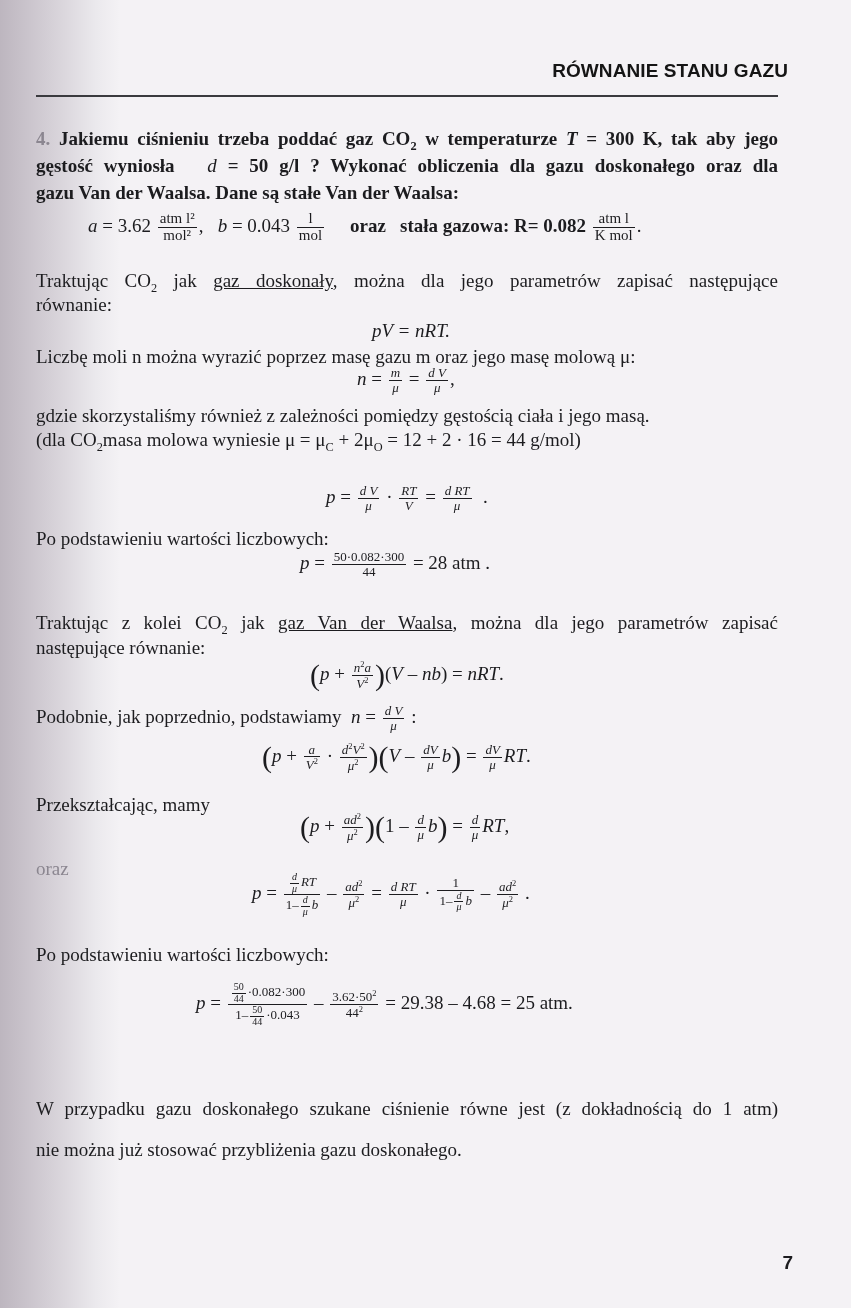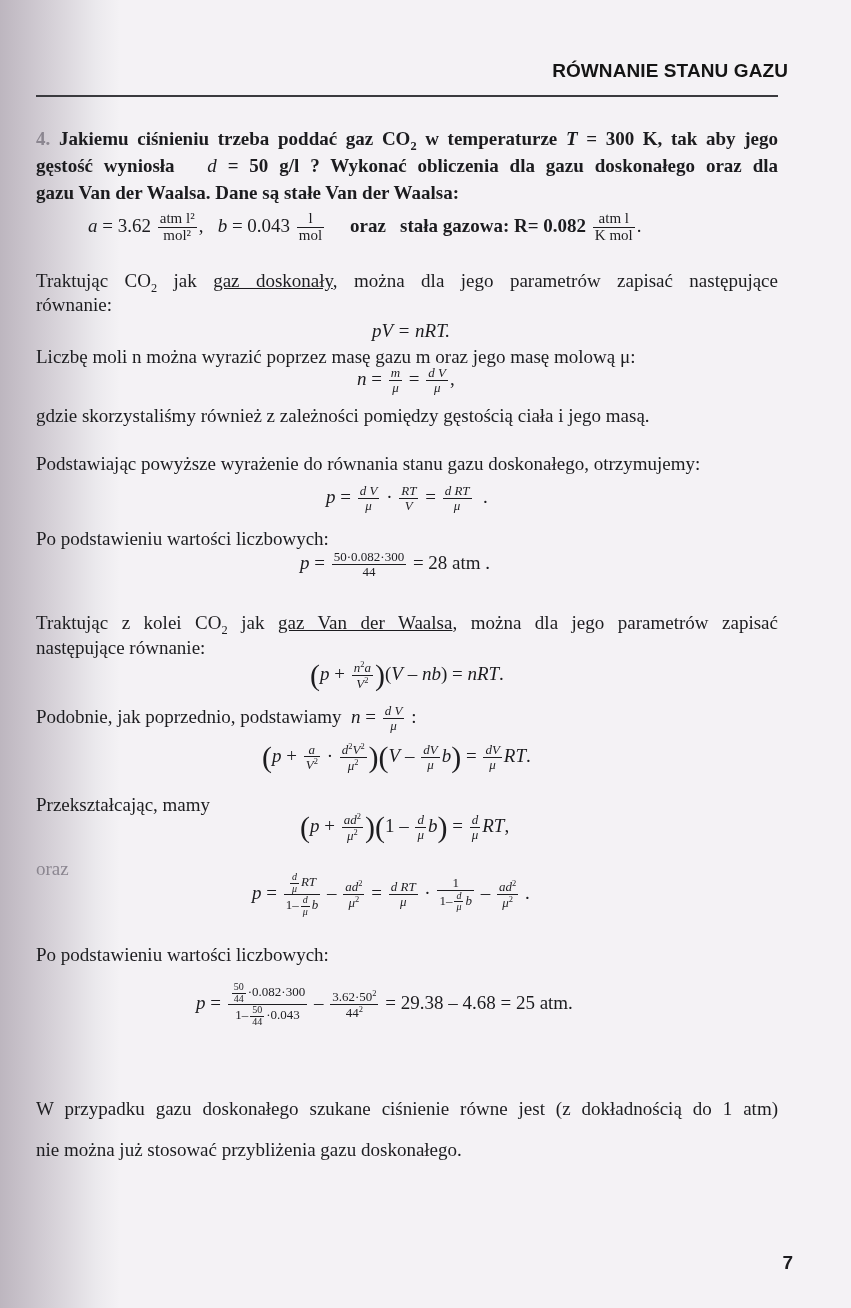--- a/index.html
+++ b/index.html
@@ -68,21 +68,23 @@
   <div class="ln" style="left:36px; top:294px;">równanie:</div>
 
   <div class="eq" style="left:372px; top:320px;"><i>pV = nRT.</i></div>
 
   <div class="ln" style="left:36px; top:346px;">Liczbę moli n można wyrazić poprzez masę gazu m oraz jego masę molową μ:</div>
   <div class="eq" style="left:357px; top:366px;">
     <i>n</i> = <span class="frac xs"><span class="num"><i>m</i></span><span><i>μ</i></span></span> = <span class="frac xs"><span class="num"><i>d V</i></span><span><i>μ</i></span></span>,
   </div>
 
   <div class="ln" style="left:36px; top:405px;">gdzie skorzystaliśmy również z zależności pomiędzy gęstością ciała i jego masą.</div>
-  <div class="ln" style="left:36px; top:453px;">Podstawiając powyższe wyrażenie do równania stanu gazu doskonałego, otrzymujemy:</div>
+  <div class="ln" style="left:36px; top:429px;">
+    <span>(dla  CO</span><sub>2</sub><span>masa molowa wyniesie  μ = μ</span><sub>C</sub><span> + 2μ</span><sub>O</sub><span> = 12 + 2 · 16 = 44 g/mol)</span>
+  </div>
 
   <div class="eq" style="left:326px; top:484px;">
     <i>p</i> = <span class="frac xs"><span class="num"><i>d V</i></span><span><i>μ</i></span></span> · <span class="frac xs"><span class="num"><i>RT</i></span><span><i>V</i></span></span> = <span class="frac xs"><span class="num"><i>d RT</i></span><span><i>μ</i></span></span> &nbsp;.
   </div>
 
   <div class="ln" style="left:36px; top:528px;">Po podstawieniu wartości liczbowych:</div>
   <div class="eq" style="left:300px; top:550px;">
     <i>p</i> = <span class="frac xs"><span class="num">50·0.082·300</span><span>44</span></span><span> = 28 atm .</span>
   </div>
 

